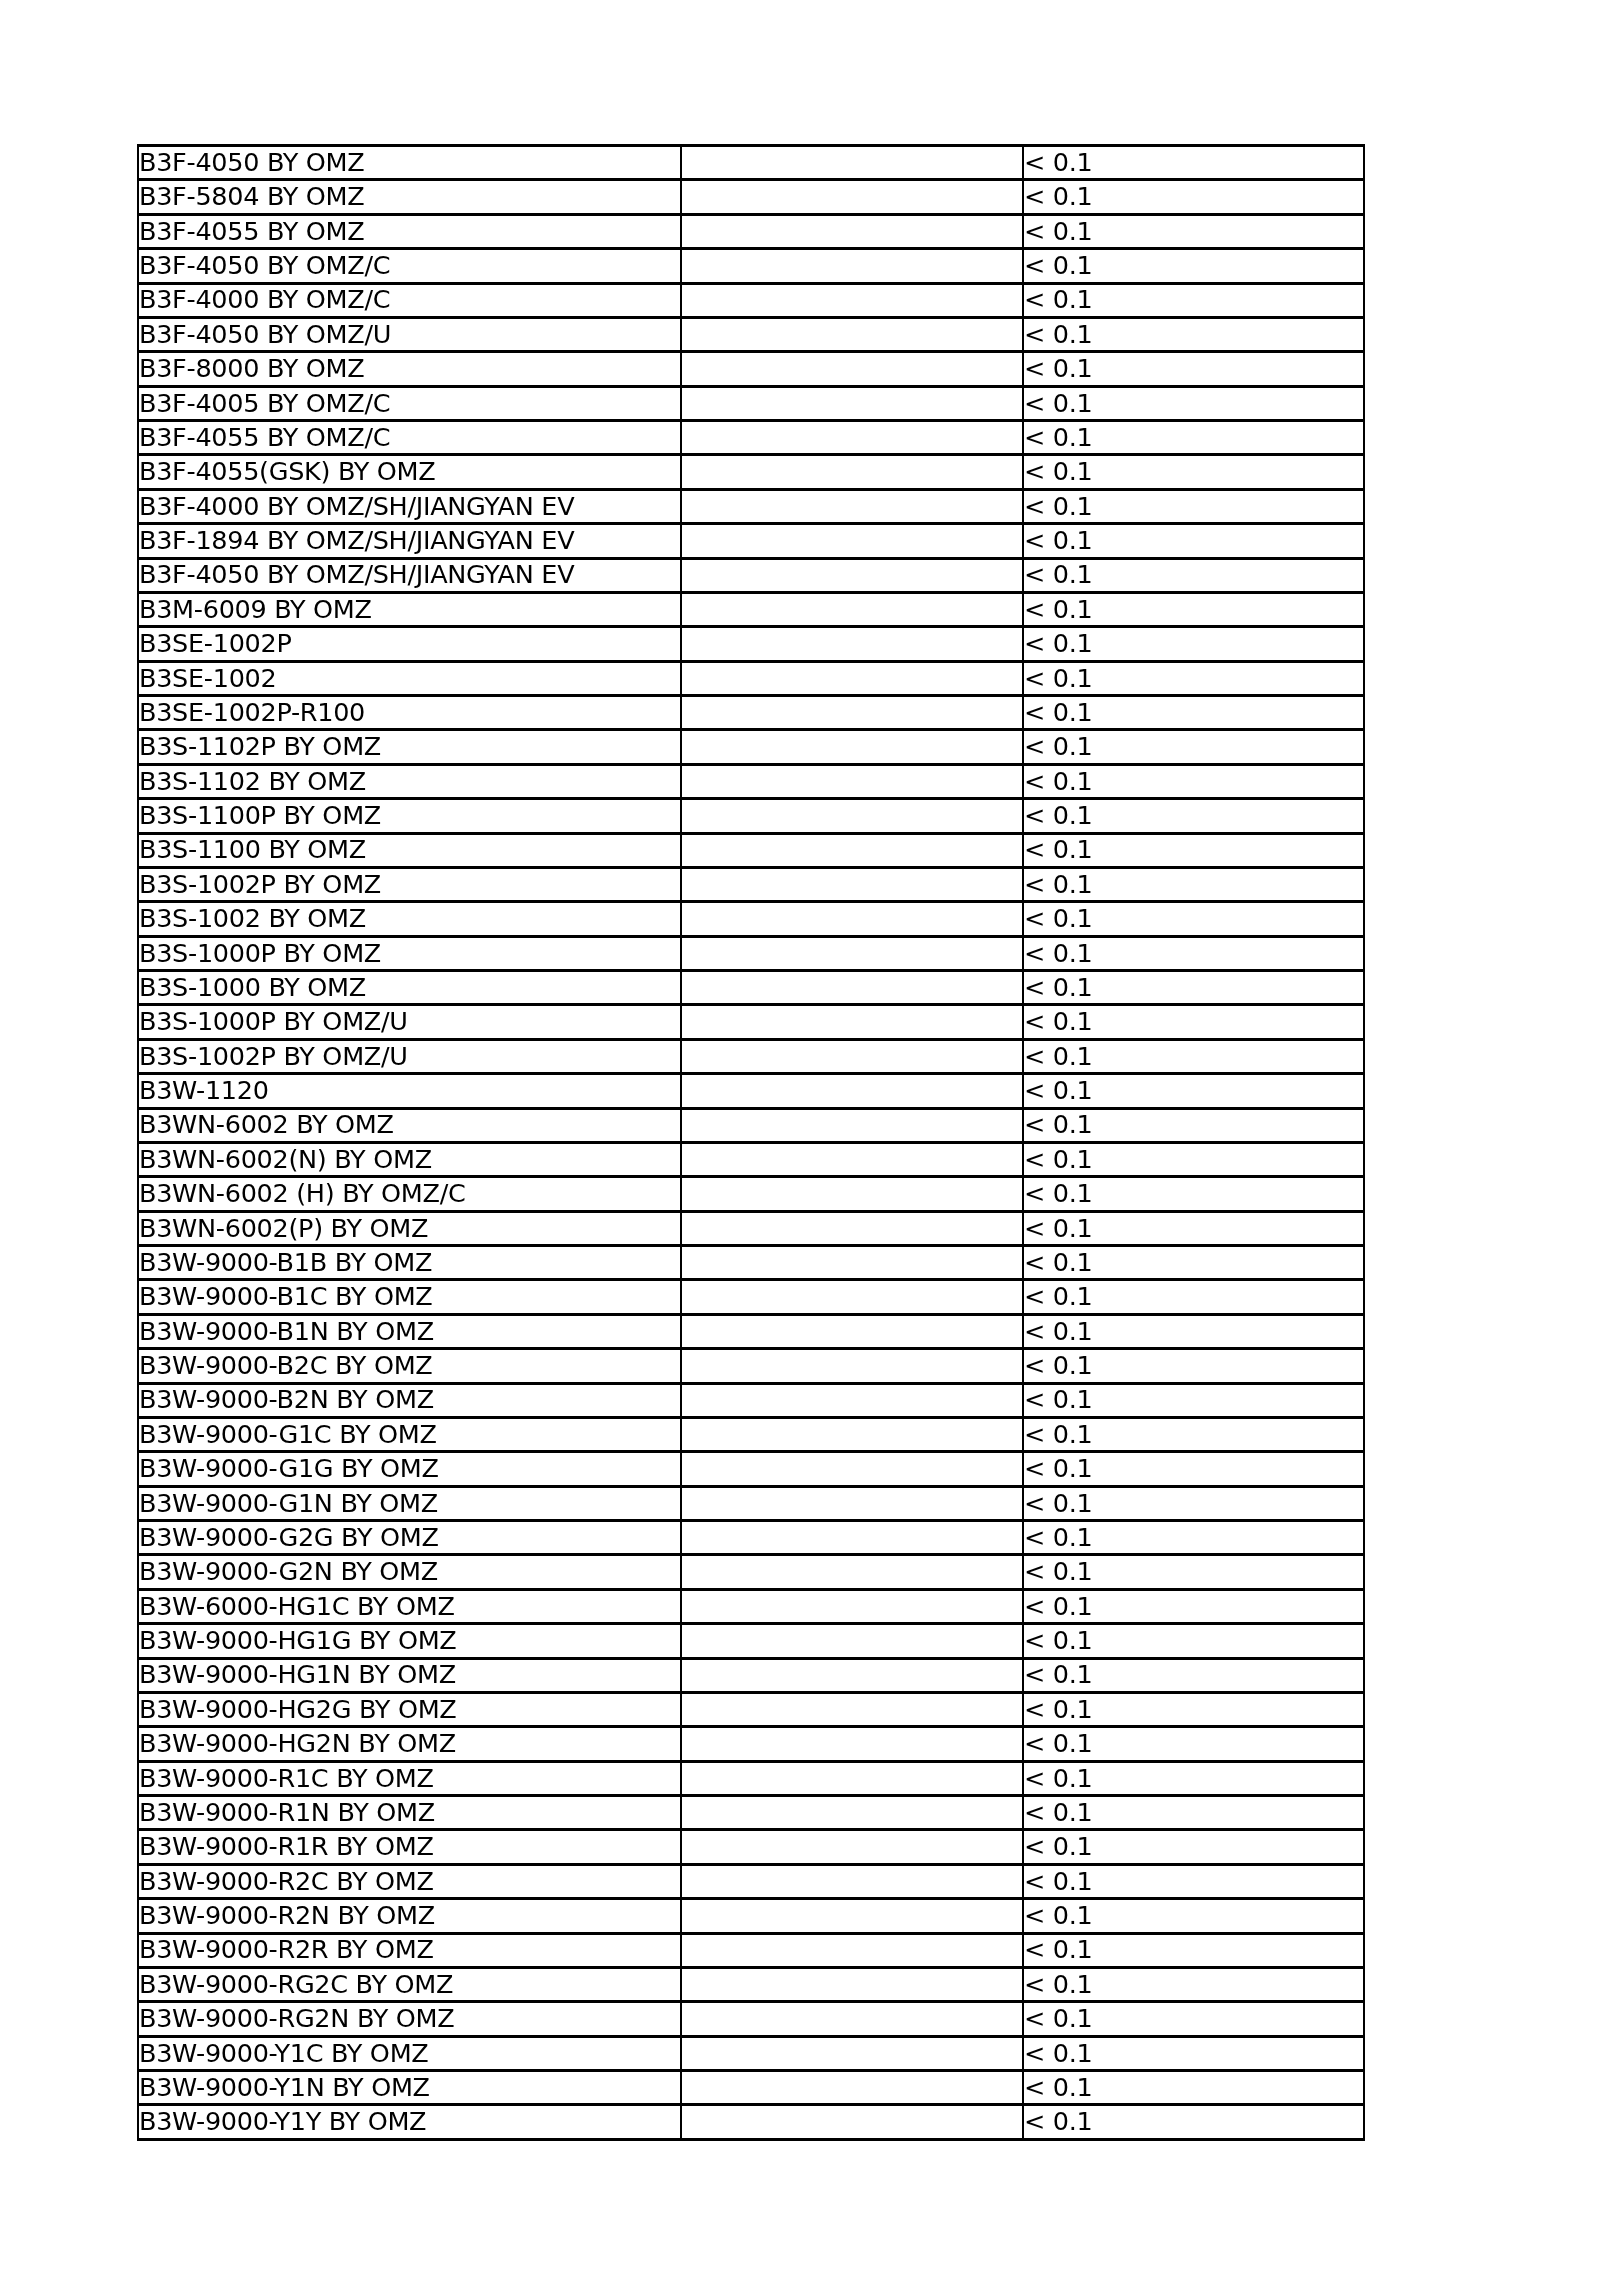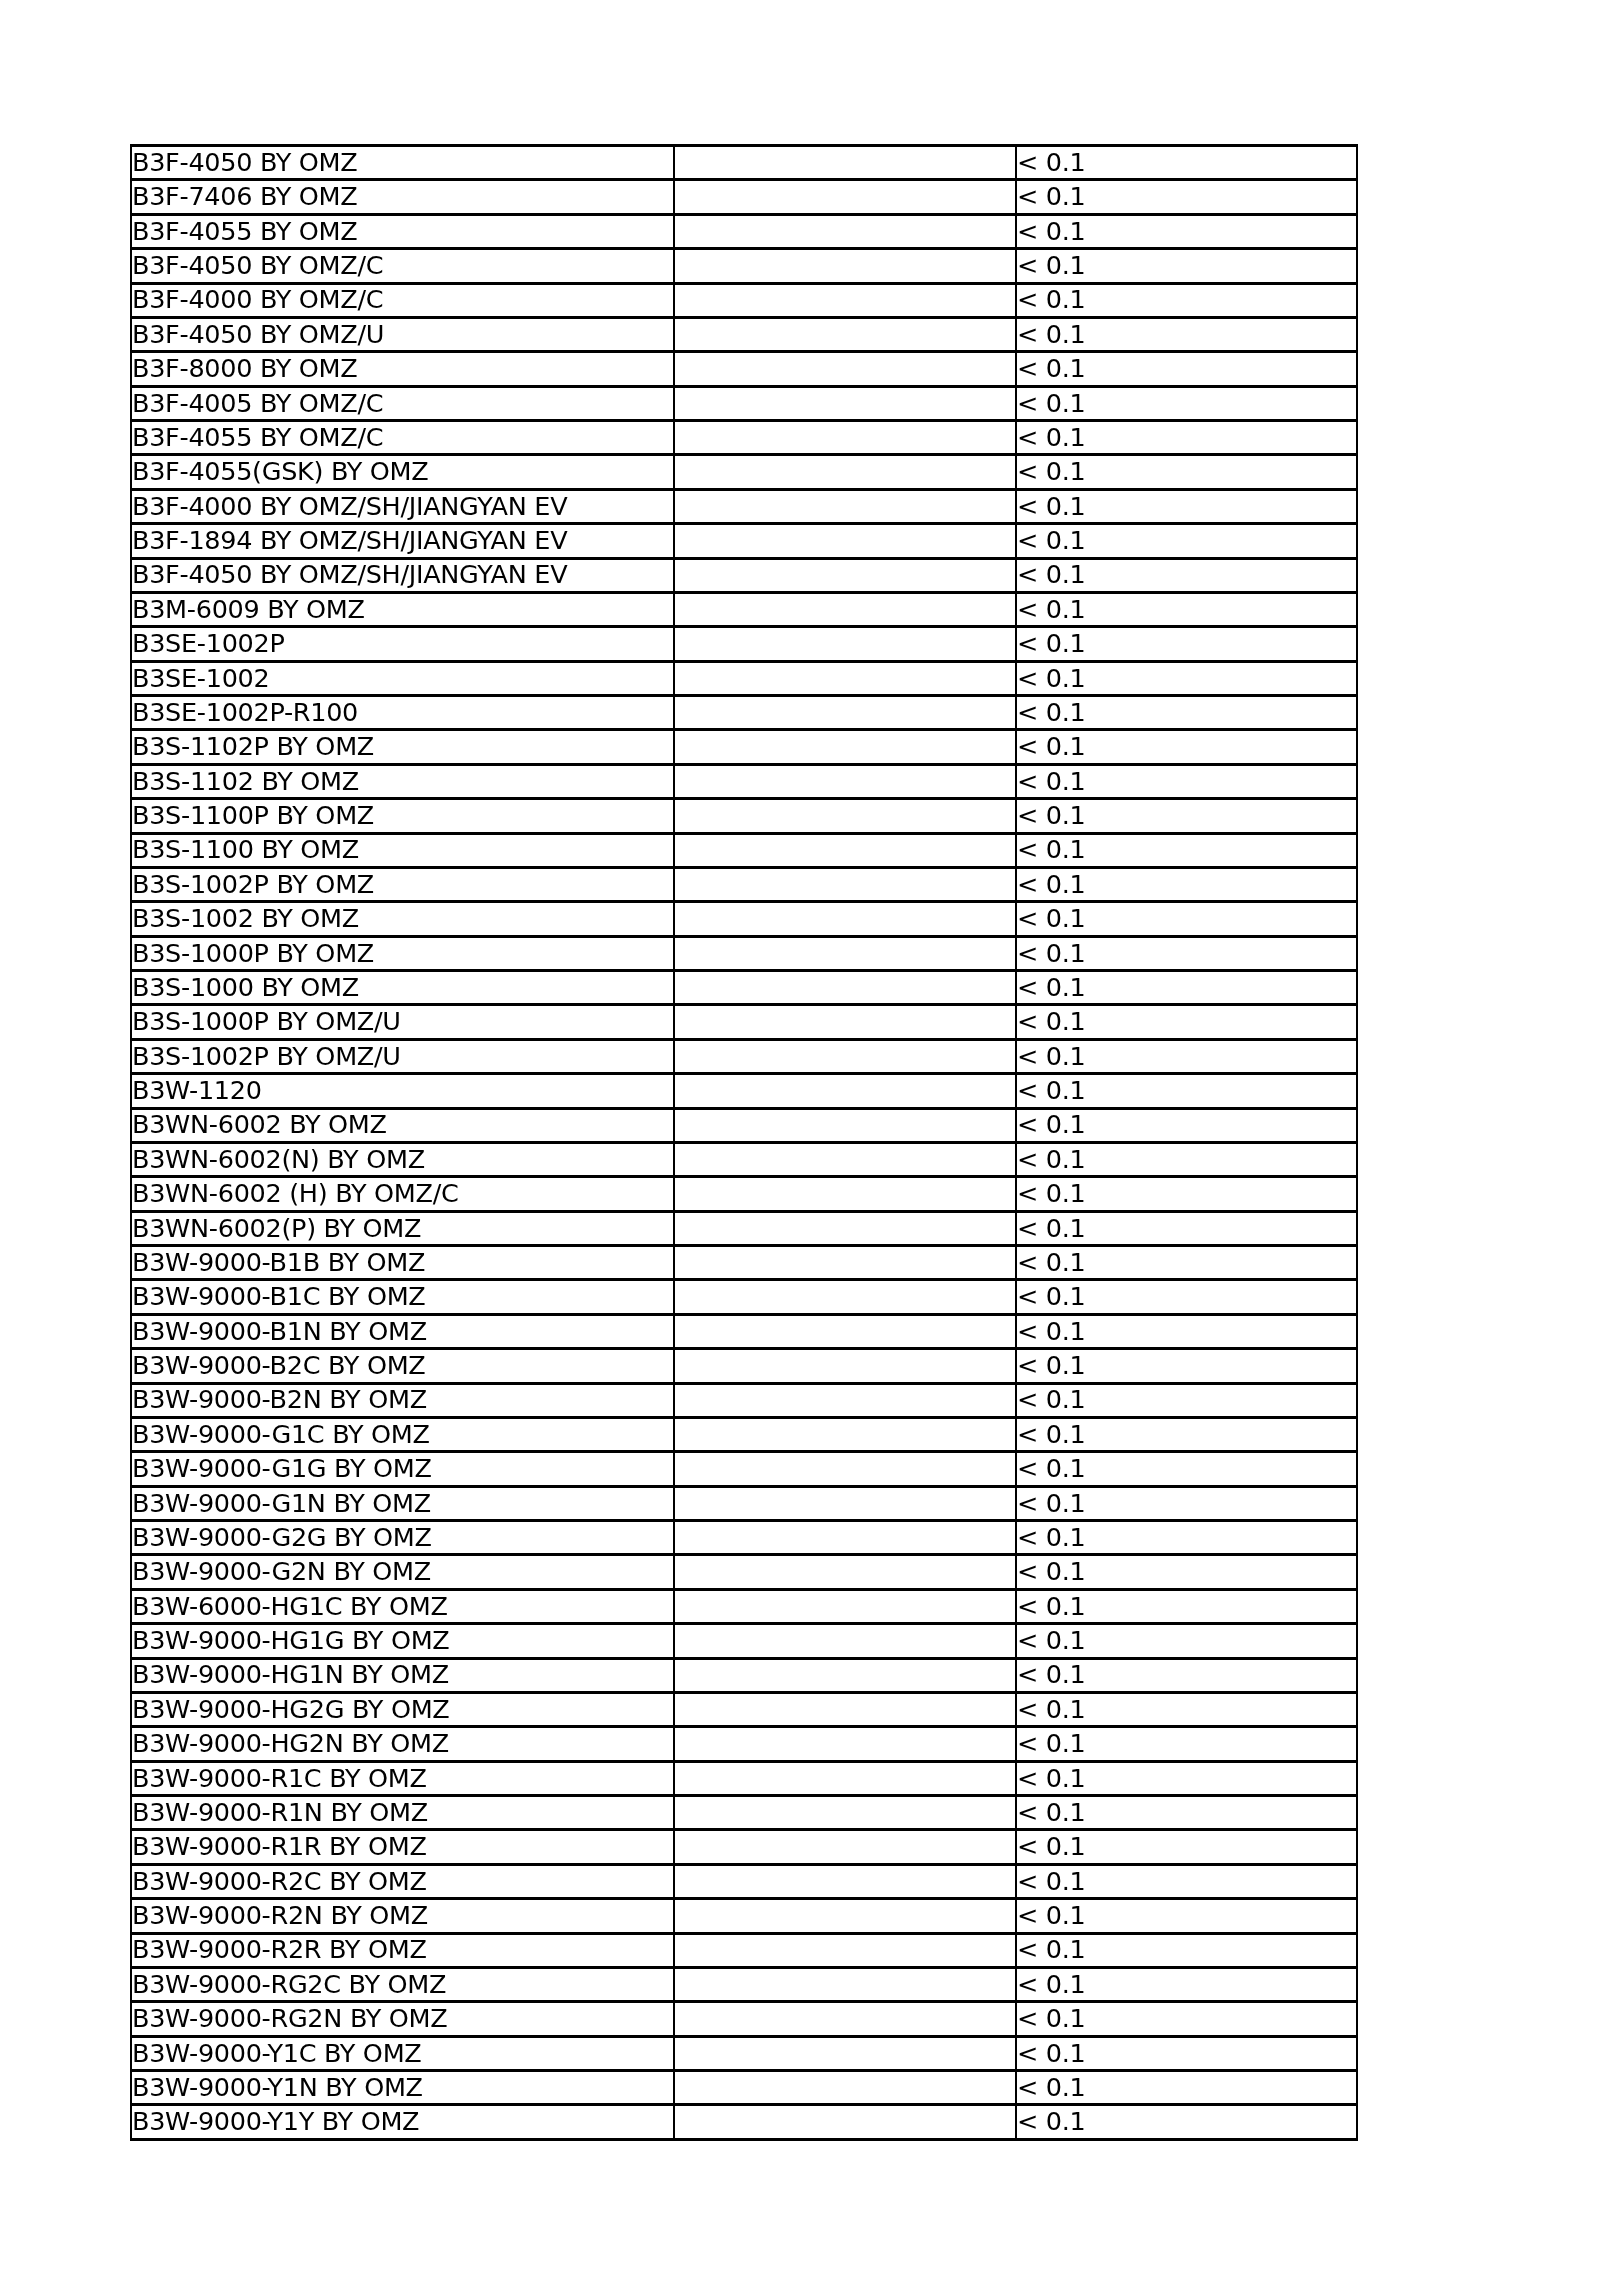--- a/index.html
+++ b/index.html
@@ -15,21 +15,21 @@
   }
   .page {
     position: absolute;
     left: 0; top: 0;
     width: 1620px;
     height: 2293px;
     background: #ffffff;
   }
   table.parts-table {
     position: absolute;
-    left: 130px;
+    left: 137px;
     top: 144px;
     width: 1226px;
     height: 1997px;
     border-collapse: collapse;
     table-layout: fixed;
   }
   table.parts-table td {
     border: 2.9px solid #000000;
     border-top-width: 3.9px;
     border-bottom-width: 3.9px;
@@ -64,21 +64,21 @@
       <col style="width:342px">
       <col style="width:341px">
     </colgroup>
     <tbody>
         <tr>
           <td class="part-cell">B3F-4050 BY OMZ</td>
           <td class="empty-cell"></td>
           <td class="value-cell">&lt; 0.1</td>
         </tr>
         <tr>
-          <td class="part-cell">B3F-7406 BY OMZ</td>
+          <td class="part-cell">B3F-5804 BY OMZ</td>
           <td class="empty-cell"></td>
           <td class="value-cell">&lt; 0.1</td>
         </tr>
         <tr>
           <td class="part-cell">B3F-4055 BY OMZ</td>
           <td class="empty-cell"></td>
           <td class="value-cell">&lt; 0.1</td>
         </tr>
         <tr>
           <td class="part-cell">B3F-4050 BY OMZ/C</td>

